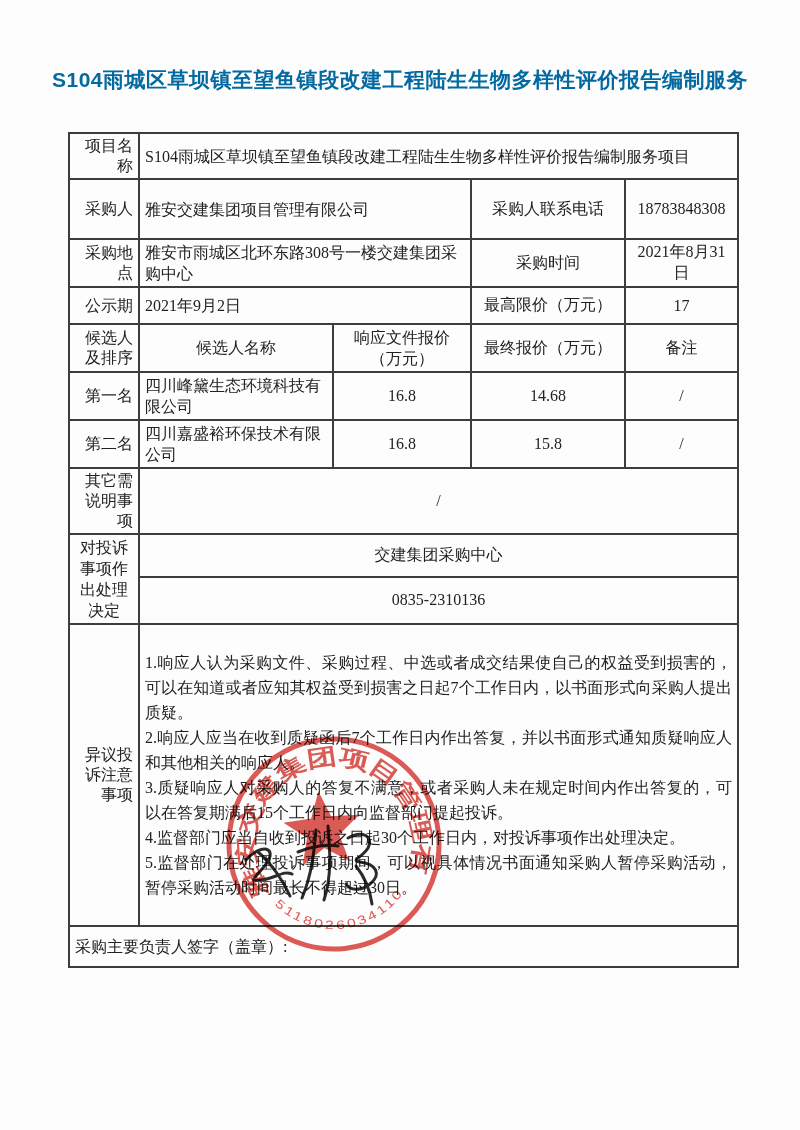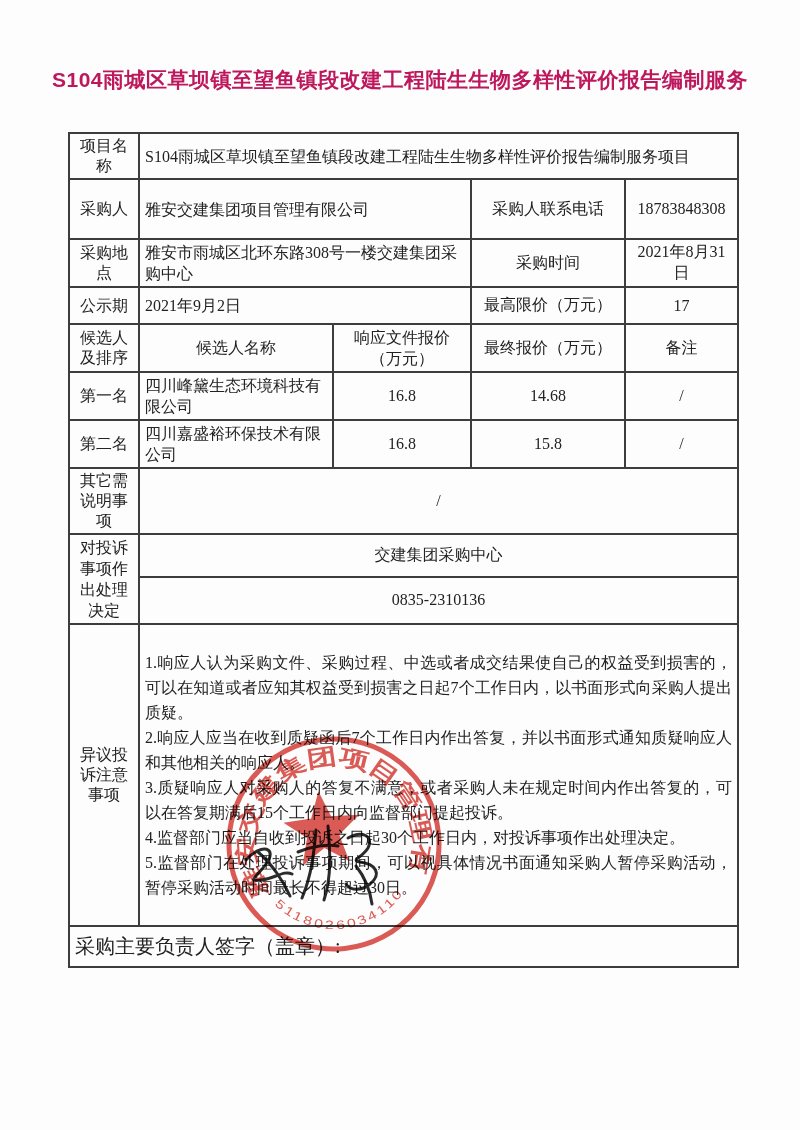--- a/index.html
+++ b/index.html
@@ -5,41 +5,41 @@
   html,body{margin:0;padding:0;}
   body{
     width:800px;height:1130px;position:relative;
     background:#fdfdfd;color:#1e1e1e;
     font-family:"Liberation Serif", serif;
     overflow:hidden;
   }
   .title{
     position:absolute;top:66px;left:0;width:800px;text-align:center;
     font-family:"Liberation Sans", sans-serif;font-weight:bold;
-    font-size:21px;line-height:28px;color:#be185d;letter-spacing:0.5px;
+    font-size:21px;line-height:28px;color:#0369a1;letter-spacing:0.5px;
   }
   table.doc{
     position:absolute;left:68px;top:132px;width:669px;
     border-collapse:collapse;table-layout:fixed;
     font-size:16px;color:#222;
   }
   table.doc td{
     border:2px solid #3d3d3d;
     padding:2px 5px;vertical-align:middle;
     overflow:hidden;
   }
-  td.lbl{text-align:center;padding-left:4px;line-height:20px;}
+  td.lbl{text-align:right;padding-left:4px;line-height:20px;}
   td.lblc{text-align:center;line-height:21px;}
   td.c{text-align:center;}
   td.l{text-align:left;line-height:21px;font-family:Liberation Serif, serif;}
   td.notes{
     padding:8px 10px;line-height:25px;text-align:left;vertical-align:middle;
   }
   .note-item{margin:0;text-align:justify;}
-  .sigrow{font-size:20px;margin-top:44px;}
+  .sigrow{font-size:16px;margin-top:44px;}
   .stamp{
     position:absolute;left:216px;top:726px;width:236px;height:236px;
     mix-blend-mode:multiply;opacity:0.88;z-index:5;pointer-events:none;
   }
   .signature{
     position:absolute;left:232px;top:812px;width:180px;height:110px;
     mix-blend-mode:multiply;z-index:6;pointer-events:none;
   }
 </style>
 </head>

